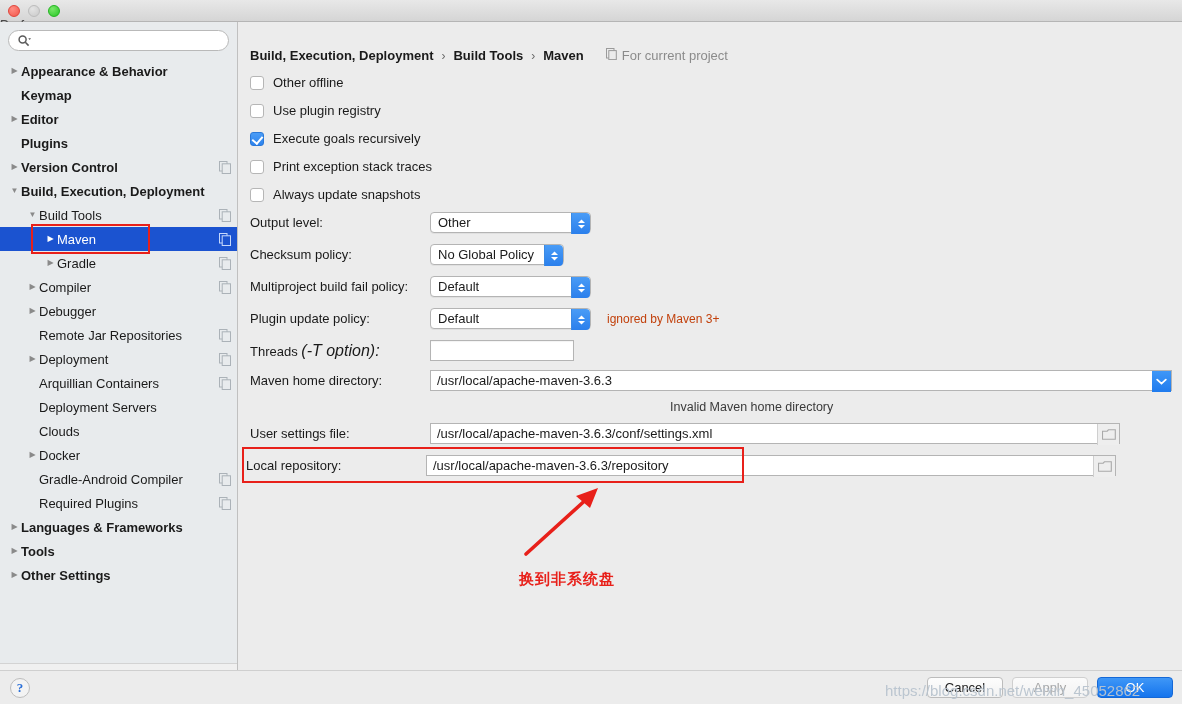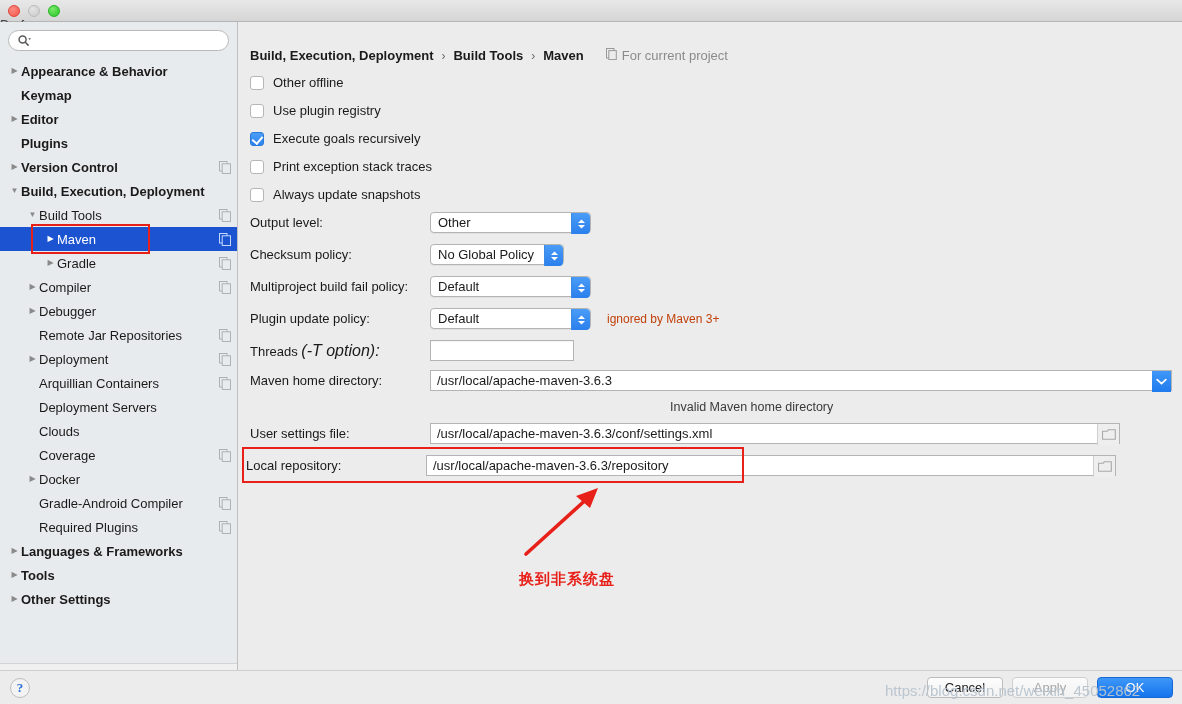--- a/index.html
+++ b/index.html
@@ -321,28 +321,20 @@
           </div>
           <div class="row sub ind1">
             <span class="arrow blank">▶</span>
             <span class="label">Deployment Servers</span>
           </div>
           <div class="row sub ind1">
             <span class="arrow blank">▶</span>
             <span class="label">Clouds</span>
           </div>
           <div class="row sub ind1">
-            <span class="arrow blank">▶</span>
-            <span class="label">Coverage</span>
-            <svg class="copy-icon" viewBox="0 0 12 13">
-              <rect x="0.5" y="0.5" width="7.5" height="9.5" fill="none" stroke="#a8b0b6"></rect>
-              <rect x="3.2" y="2.8" width="8.3" height="9.7" fill="#e8ebed" stroke="#a8b0b6"></rect>
-            </svg>
-          </div>
-          <div class="row sub ind1">
             <span class="arrow">▶</span>
             <span class="label">Docker</span>
           </div>
           <div class="row sub ind1">
             <span class="arrow blank">▶</span>
             <span class="label">Gradle-Android Compiler</span>
             <svg class="copy-icon" viewBox="0 0 12 13">
               <rect x="0.5" y="0.5" width="7.5" height="9.5" fill="none" stroke="#a8b0b6"></rect>
               <rect x="3.2" y="2.8" width="8.3" height="9.7" fill="#e8ebed" stroke="#a8b0b6"></rect>
             </svg>

